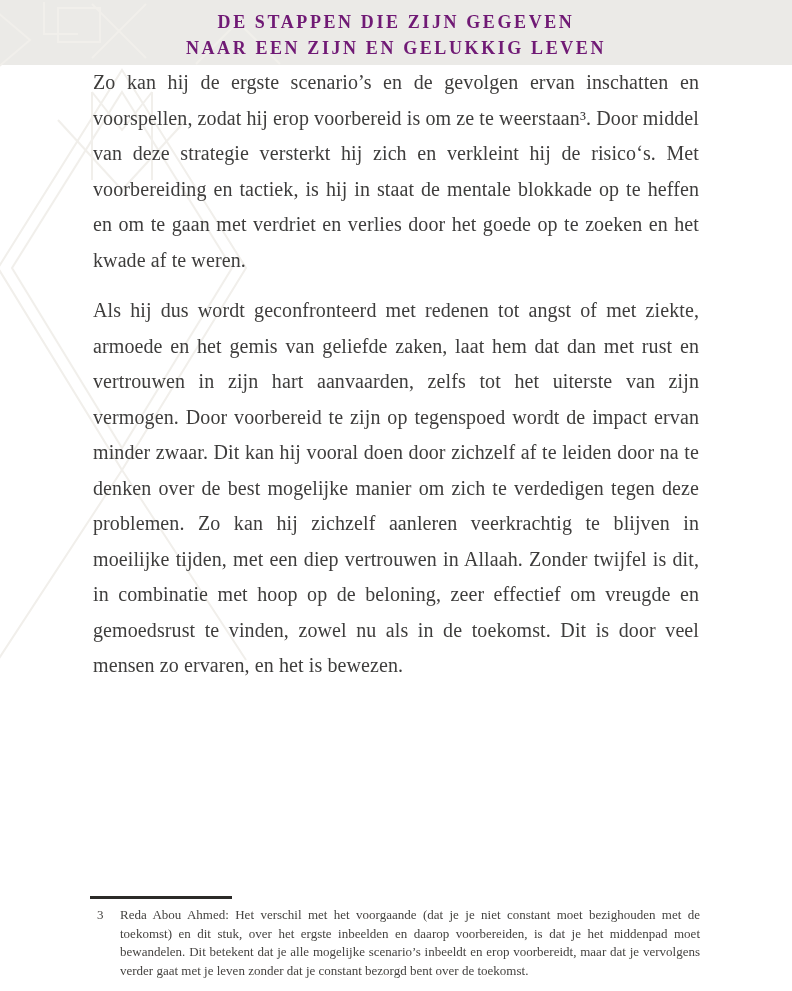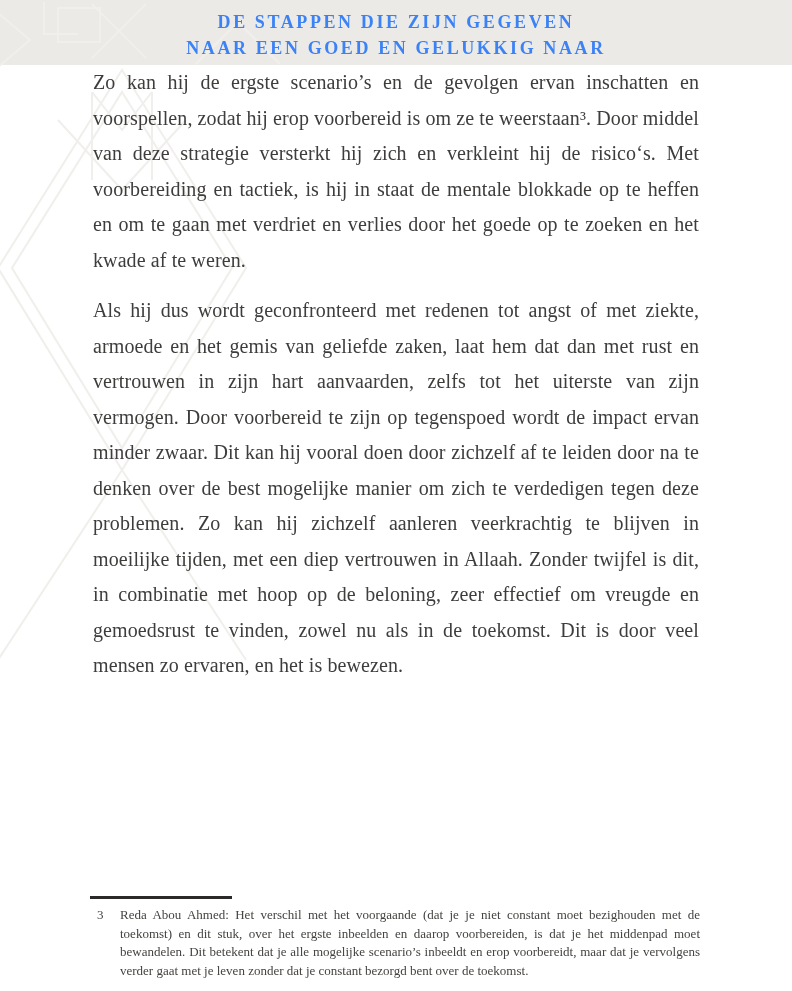--- a/index.html
+++ b/index.html
@@ -37,21 +37,21 @@
     left: 0;
     width: 792px;
     text-align: center;
     padding-top: 9px;
   }
   .title-line {
     font-size: 18px;
     font-weight: bold;
     letter-spacing: 2.6px;
     line-height: 26px;
-    color: #3b82f6;
+    color: #701a75;
   }
   .body-text {
     position: absolute;
     top: 65px;
     left: 93px;
     width: 606px;
   }
   .body-text p {
     margin: 0 0 15px 0;
     font-size: 20px;
@@ -107,21 +107,21 @@
     <path d="M196 64 L238 22 L280 64"></path>
     <path d="M122 70 L246 268 L122 470 L-2 268 Z"></path>
     <path d="M122 92 L232 268 L122 448 L12 268 Z"></path>
     <path d="M92 92 L92 180 M152 92 L152 180 M92 92 L122 130 L152 92"></path>
     <path d="M58 120 L122 190 L186 120"></path>
     <path d="M122 470 L246 660 M122 470 L-2 660"></path>
   </svg>
 
   <header class="chapter-header">
     <div class="title-line">DE STAPPEN DIE ZIJN GEGEVEN</div>
-    <div class="title-line">NAAR EEN GOED EN GELUKKIG NAAR</div>
+    <div class="title-line">NAAR EEN ZIJN EN GELUKKIG LEVEN</div>
   </header>
 
   <main class="body-text">
     <p>Zo kan hij de ergste scenario’s en de gevolgen ervan inschatten en voorspellen, zodat hij erop voorbereid is om ze te weerstaan³. Door middel van deze strategie versterkt hij zich en verkleint hij de risico‘s. Met voorbereiding en tactiek, is hij in staat de mentale blokkade op te heffen en om te gaan met verdriet en verlies door het goede op te zoeken en het kwade af te weren.</p>
     <p>Als hij dus wordt geconfronteerd met redenen tot angst of met ziekte, armoede en het gemis van geliefde zaken, laat hem dat dan met rust en vertrouwen in zijn hart aanvaarden, zelfs tot het uiterste van zijn vermogen. Door voorbereid te zijn op tegenspoed wordt de impact ervan minder zwaar. Dit kan hij vooral doen door zichzelf af te leiden door na te denken over de best mogelijke manier om zich te verdedigen tegen deze problemen. Zo kan hij zichzelf aanleren veerkrachtig te blijven in moeilijke tijden, met een diep vertrouwen in Allaah. Zonder twijfel is dit, in combinatie met hoop op de beloning, zeer effectief om vreugde en gemoedsrust te vinden, zowel nu als in de toekomst. Dit is door veel mensen zo ervaren, en het is bewezen.</p>
   </main>
 
   <footer class="footnote-area">
     <div class="footnote-rule"></div>
     <div class="footnote">

